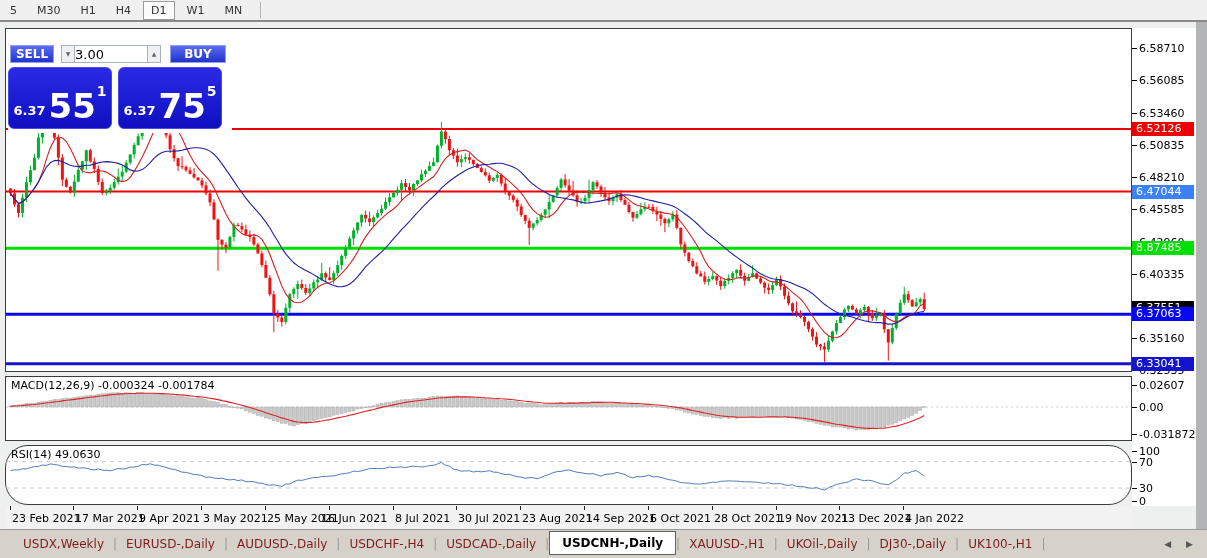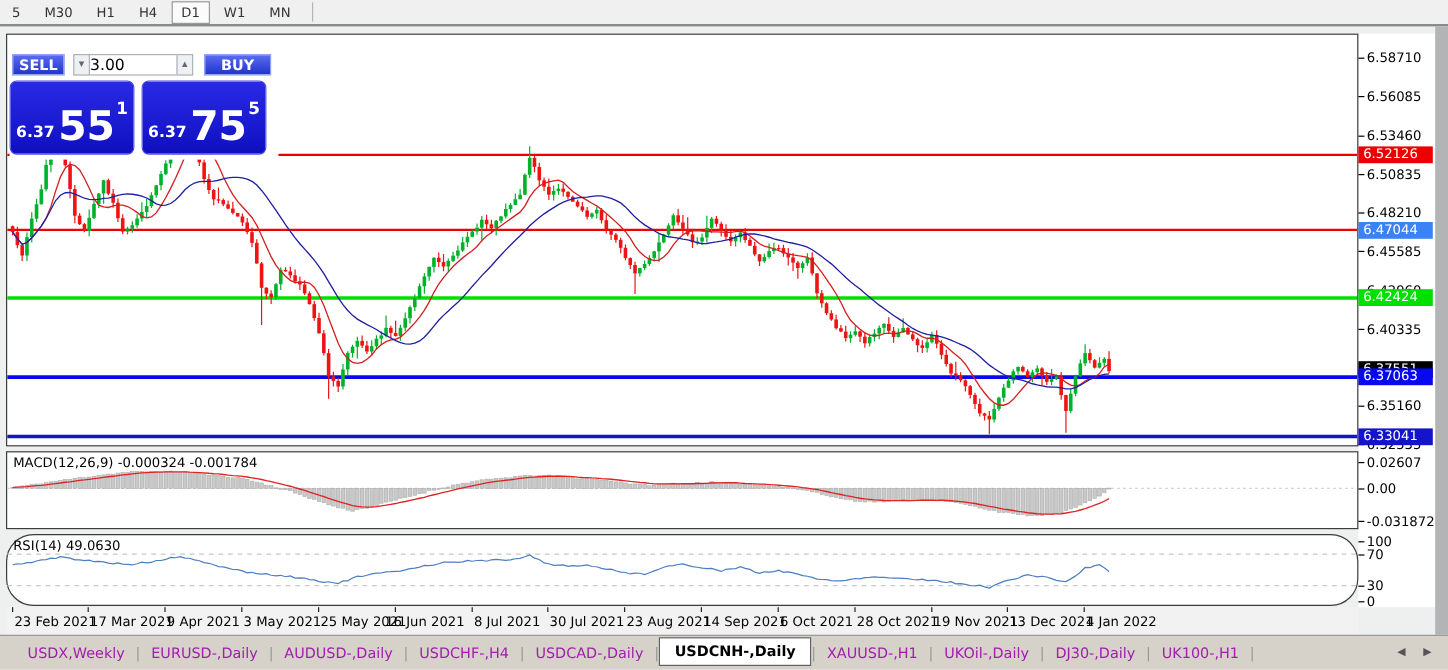--- a/index.html
+++ b/index.html
@@ -55,21 +55,21 @@
     font-size:11px; line-height:14px; padding-left:4px; white-space:nowrap; }
 
   
   #date-strip { position:absolute; left:5px; top:506px; width:1127px; height:23px; background:#f2f2f2; }
   .dlabel { position:absolute; top:6px; font-size:11px; color:#000; white-space:nowrap; }
   .dtick { position:absolute; top:0; width:1px; height:4px; background:#222; }
 
   
   #tabbar { position:absolute; left:0; top:529px; width:1207px; height:29px; background:#d6d2ca;
     border-top:1px solid #9a9a9a; display:flex; align-items:center; padding-left:14px; }
-  .tab { font-size:12px; color:#a21caf; padding:4px 9px; white-space:nowrap; cursor:pointer; }
+  .tab { font-size:12px; color:#7f1d1d; padding:4px 9px; white-space:nowrap; cursor:pointer; }
   .tab.active { background:#fff; border:1px solid #606060; color:#000; font-weight:600;
     padding:4px 12px; margin-top:-2px; }
   .tab-sep { color:#999; font-size:12px; }
   #tab-arrows { position:absolute; right:8px; top:9px; font-size:9px; color:#555; letter-spacing:6px; cursor:pointer; }
 </style>
 </head>
 <body>
 
 <div id="toolbar">
   <div id="tf-buttons" style="display:flex;align-items:center;">
@@ -846,21 +846,21 @@
     <div class="ptick" style="top:236px;">6.42960</div>
     <div class="tickmark" style="top:274px;"></div>
     <div class="ptick" style="top:268px;">6.40335</div>
     <div class="tickmark" style="top:338px;"></div>
     <div class="ptick" style="top:332px;">6.35160</div>
     <div class="tickmark" style="top:370px;"></div>
     <div class="ptick" style="top:364px;">6.32535</div>
     <div class="line-label" style="top:301px;background:#000000;">6.37551</div>
     <div class="line-label" style="top:122px;background:#EE0000;">6.52126</div>
     <div class="line-label" style="top:185px;background:#3b82f6;">6.47044</div>
-    <div class="line-label" style="top:241px;background:#00E000;">6.42424</div>
+    <div class="line-label" style="top:241px;background:#00E000;">8.87485</div>
     <div class="line-label" style="top:307px;background:#0808F0;">6.37063</div>
     <div class="line-label" style="top:357px;background:#1414CC;">6.33041</div>
     <div class="tickmark" style="top:385px;"></div>
     <div class="ptick" style="top:379px;">0.02607</div>
     <div class="tickmark" style="top:407px;"></div>
     <div class="ptick" style="top:401px;">0.00</div>
     <div class="tickmark" style="top:434px;"></div>
     <div class="ptick" style="top:428px;">-0.031872</div>
     <div class="tickmark" style="top:451px;"></div>
     <div class="ptick" style="top:445px;">100</div>

